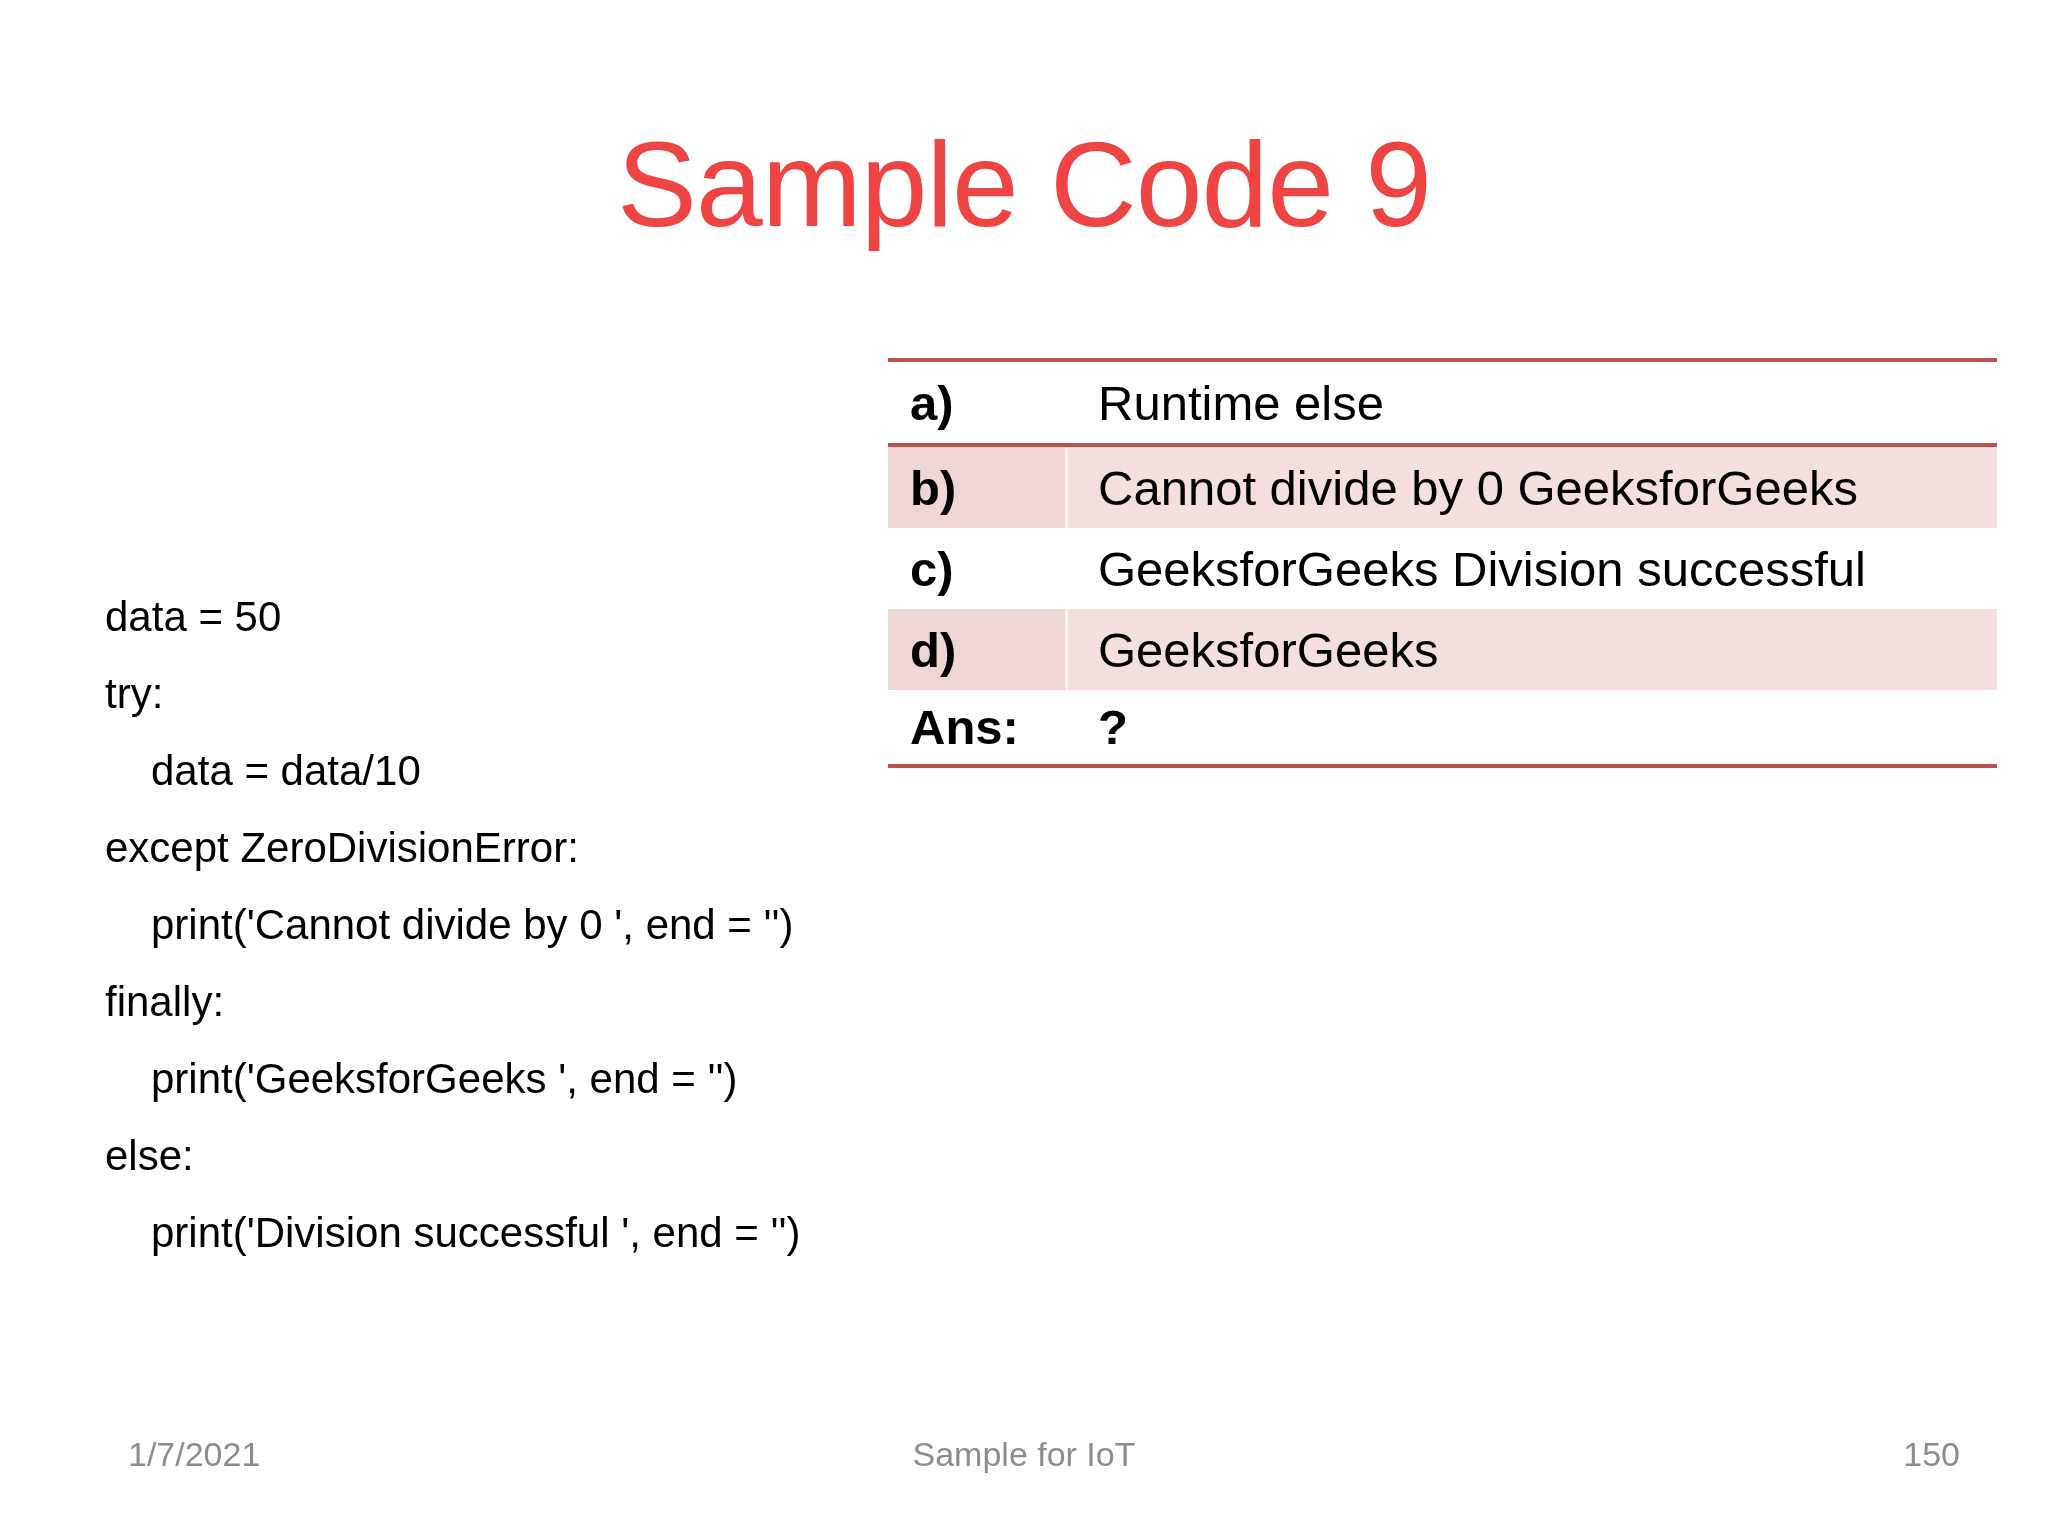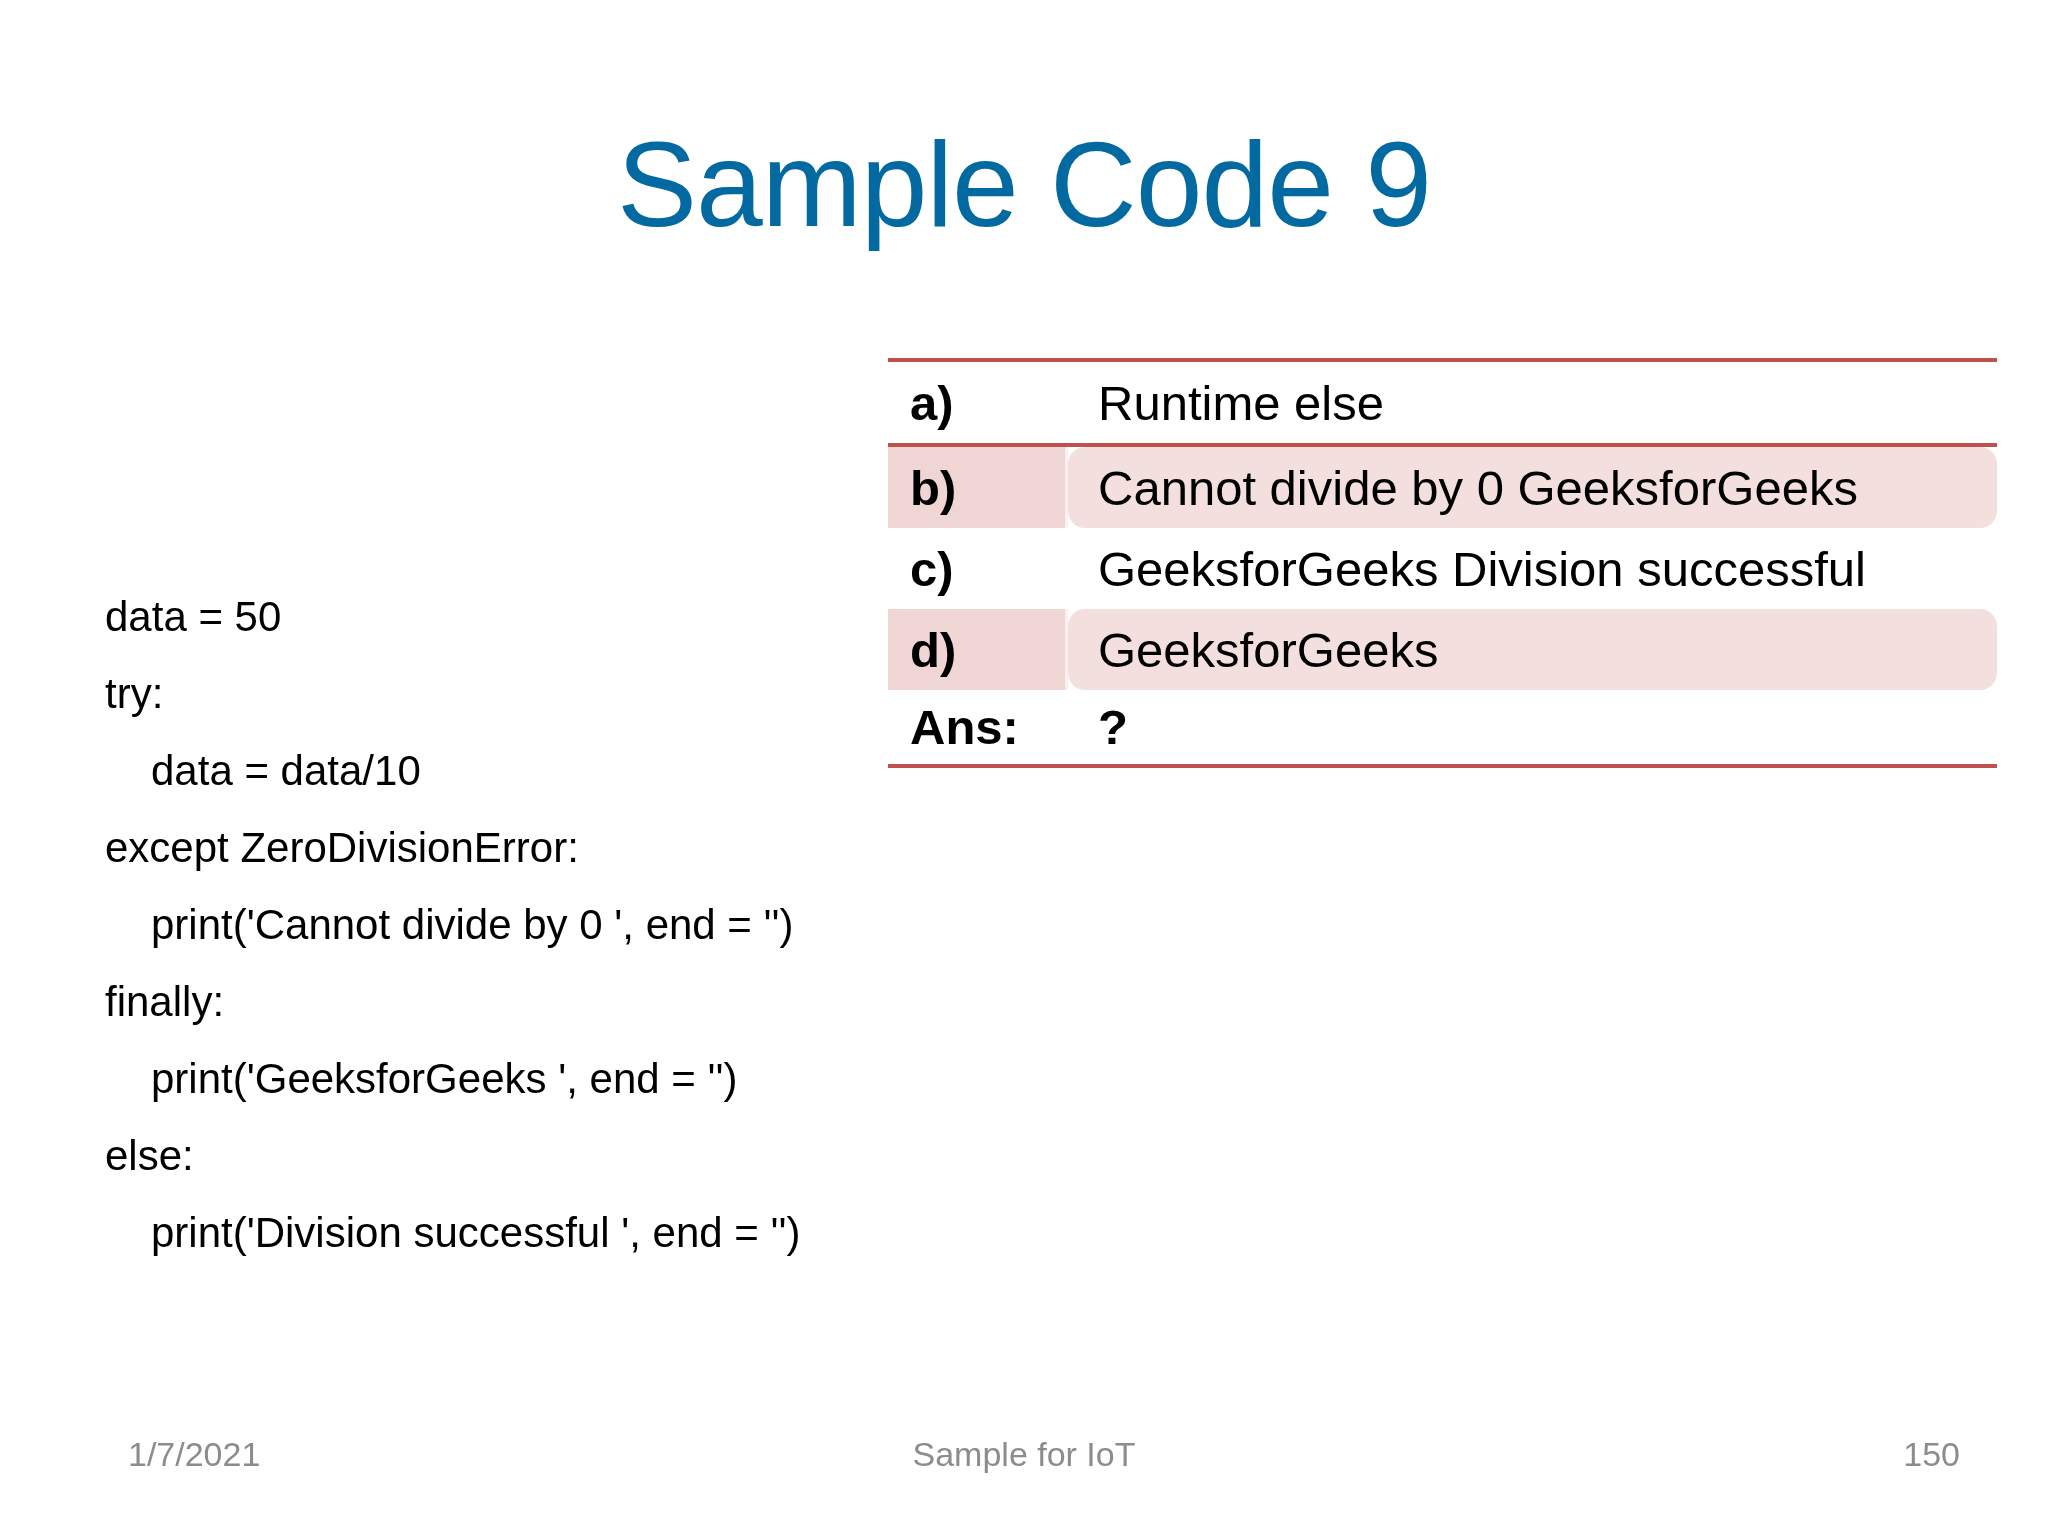--- a/index.html
+++ b/index.html
@@ -15,21 +15,21 @@
   
   .title {
     position: absolute;
     top: 118px; left: 0; right: 0;
     margin: 0;
     text-align: center;
     font-size: 120px;
     font-weight: 400;
     letter-spacing: -1px;
     line-height: 1.1;
-    color: #0369a1;
+    color: #ef4444;
   }
 
   
   .code {
     position: absolute;
     left: 105px; top: 578px;
     font-size: 42px;
     line-height: 77px;
     white-space: pre;
     color: #000;
@@ -56,21 +56,21 @@
     font-weight: 700;
     font-size: 49px;
   }
   .tcell.value {
     flex: 1;
     padding-left: 30px;
     font-size: 49px;
     font-weight: 400;
   }
   .trow.shaded .tcell.label  { background: var(--band-pink-col1); border-right: 3px solid #faf0ef; }
-  .trow.shaded .tcell.value  { background: var(--band-pink); border-radius: 17px; }
+  .trow.shaded .tcell.value  { background: var(--band-pink); }
   .trow .tcell.value.bold    { font-weight: 700; }
 
   
   .footer {
     position: absolute;
     left: 0; right: 0; top: 1432px;
     height: 44px;
     font-size: 34px;
     line-height: 44px;
     color: var(--footer-gray);

